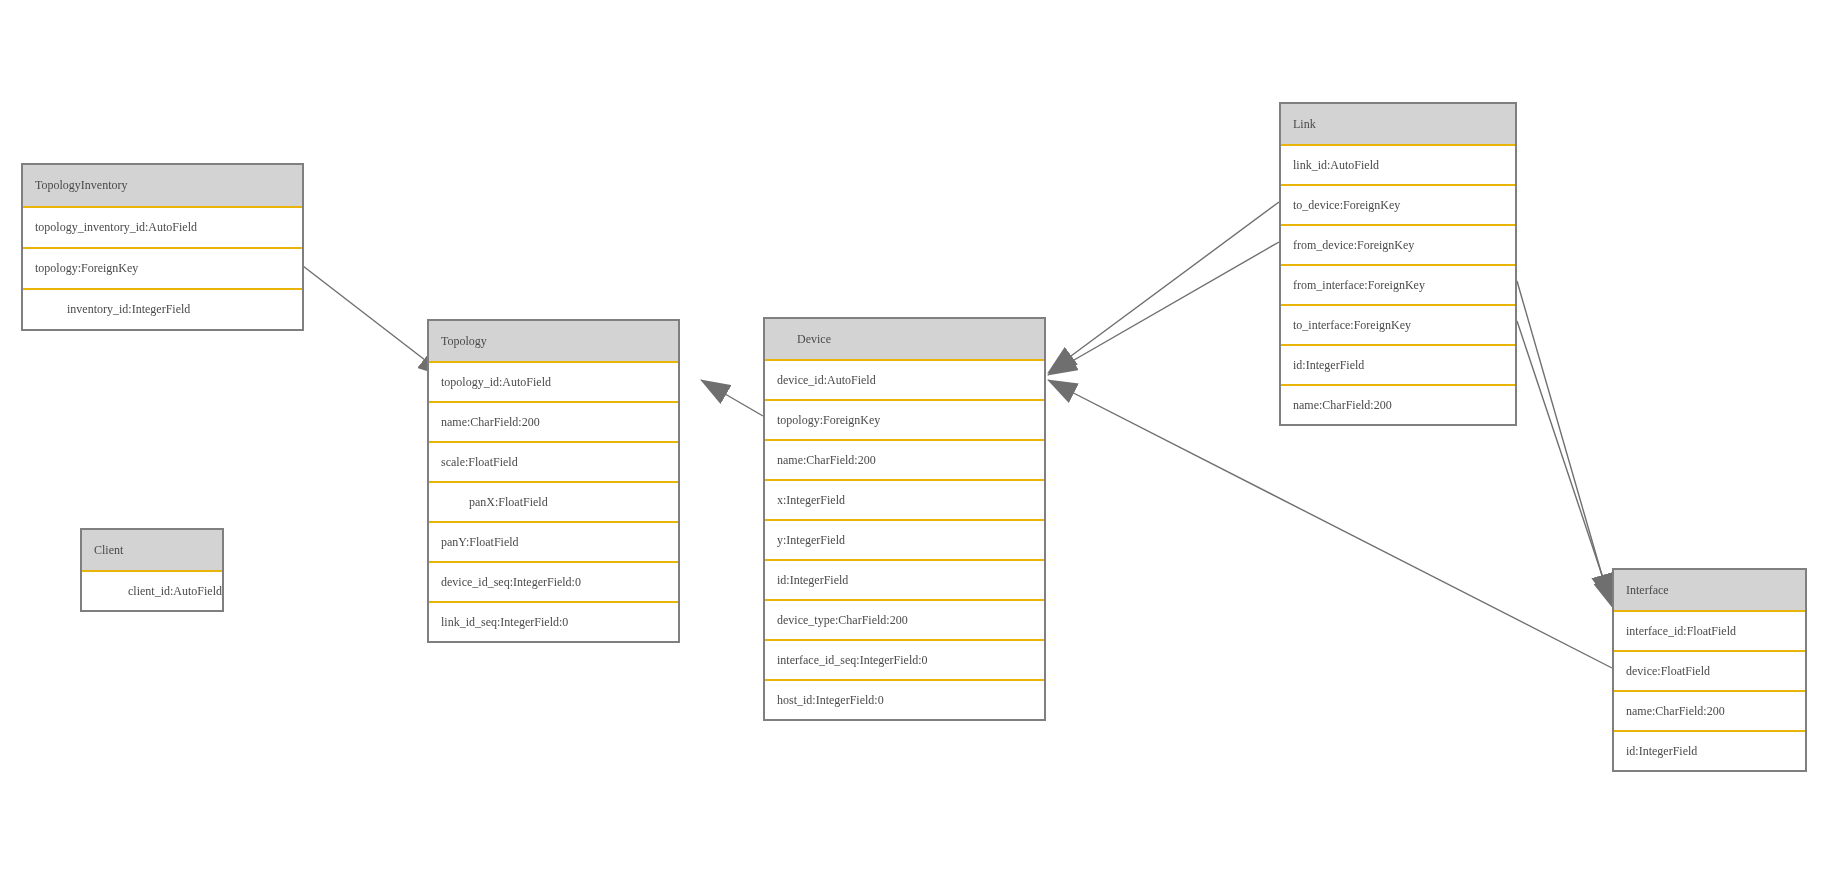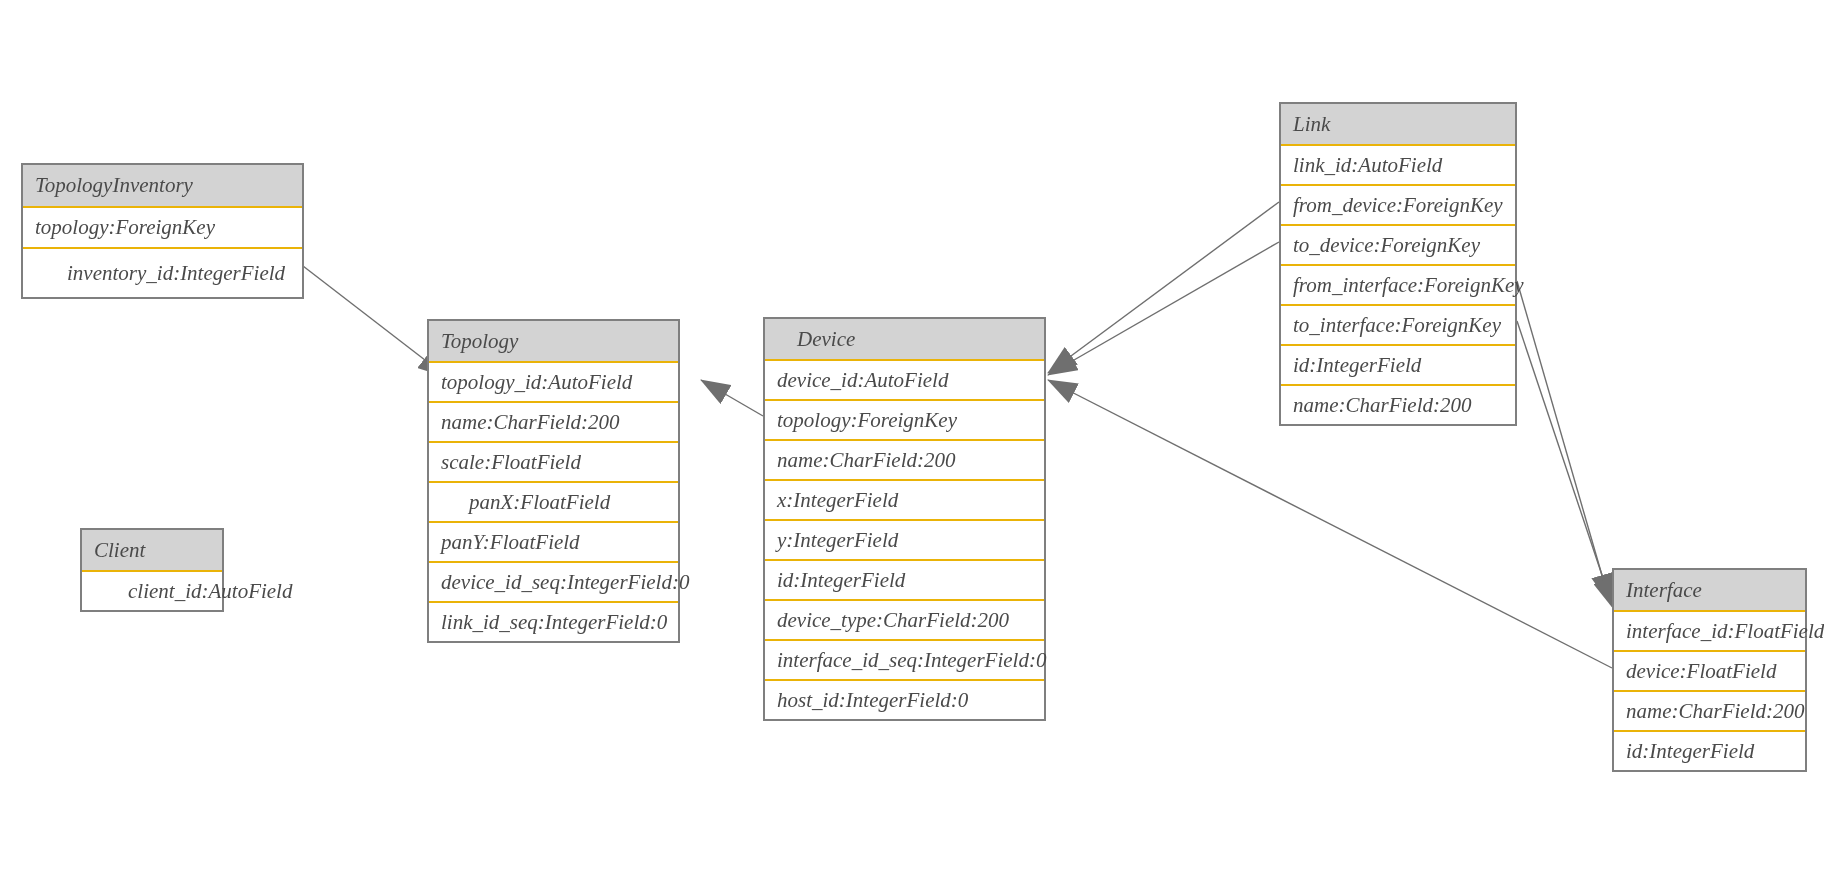--- a/index.html
+++ b/index.html
@@ -25,22 +25,21 @@
     top: 0;
     width: 1824px;
     height: 874px;
   }
   .tbl {
     position: absolute;
     box-sizing: border-box;
     border: 2px solid #7f7f7f;
     background: #ffffff;
     color: #4a4a4a;
-    font-size: 21px;
-    font-style: italic;
+    font-size: 12px;
   }
   .tbl-header {
     box-sizing: border-box;
     background: #d3d3d3;
     padding-left: 12px;
     display: flex;
     align-items: center;
   }
   .tbl-row {
     box-sizing: border-box;
@@ -65,22 +64,23 @@
       <line x1="303" y1="266" x2="447" y2="377" stroke="#6f6f6f" stroke-width="1.4" marker-end="url(#arrowhead)"></line>
       <line x1="763" y1="416" x2="701" y2="380" stroke="#6f6f6f" stroke-width="1.4" marker-end="url(#arrowhead)"></line>
       <line x1="1279" y1="202" x2="1048" y2="373" stroke="#6f6f6f" stroke-width="1.4" marker-end="url(#arrowhead)"></line>
       <line x1="1279" y1="242" x2="1048" y2="375" stroke="#6f6f6f" stroke-width="1.4" marker-end="url(#arrowhead)"></line>
       <line x1="1612" y1="668" x2="1048" y2="380" stroke="#6f6f6f" stroke-width="1.4" marker-end="url(#arrowhead)"></line>
       <line x1="1517" y1="281" x2="1610" y2="603" stroke="#6f6f6f" stroke-width="1.4" marker-end="url(#arrowhead)"></line>
       <line x1="1517" y1="321" x2="1613" y2="608" stroke="#6f6f6f" stroke-width="1.4" marker-end="url(#arrowhead)"></line>
     </svg>
     <div class="tbl" style="left: 21px; top: 163px; width: 283px;">
       <div class="tbl-header" style="height: 41px;">TopologyInventory</div>
+      <div class="tbl-row" style="height: 41px;">topology_inventory_id:AutoField</div>
       <div class="tbl-row" style="height: 41px;">topology:ForeignKey</div>
-      <div class="tbl-row" style="height: 50px; padding-left: 44px;">inventory_id:IntegerField</div>
+      <div class="tbl-row" style="height: 41px; padding-left: 44px;">inventory_id:IntegerField</div>
     </div>
     <div class="tbl" style="left: 80px; top: 528px; width: 144px;">
       <div class="tbl-header" style="height: 40px;">Client</div>
       <div class="tbl-row" style="height: 40px; padding-left: 46px;">client_id:AutoField</div>
     </div>
     <div class="tbl" style="left: 427px; top: 319px; width: 253px;">
       <div class="tbl-header" style="height: 40px;">Topology</div>
       <div class="tbl-row" style="height: 40px;">topology_id:AutoField</div>
       <div class="tbl-row" style="height: 40px;">name:CharField:200</div>
       <div class="tbl-row" style="height: 40px;">scale:FloatField</div>
@@ -97,22 +97,22 @@
       <div class="tbl-row" style="height: 40px;">x:IntegerField</div>
       <div class="tbl-row" style="height: 40px;">y:IntegerField</div>
       <div class="tbl-row" style="height: 40px;">id:IntegerField</div>
       <div class="tbl-row" style="height: 40px;">device_type:CharField:200</div>
       <div class="tbl-row" style="height: 40px;">interface_id_seq:IntegerField:0</div>
       <div class="tbl-row" style="height: 40px;">host_id:IntegerField:0</div>
     </div>
     <div class="tbl" style="left: 1279px; top: 102px; width: 238px;">
       <div class="tbl-header" style="height: 40px;">Link</div>
       <div class="tbl-row" style="height: 40px;">link_id:AutoField</div>
+      <div class="tbl-row" style="height: 40px;">to_device:ForeignKey</div>
       <div class="tbl-row" style="height: 40px;">from_device:ForeignKey</div>
-      <div class="tbl-row" style="height: 40px;">to_device:ForeignKey</div>
       <div class="tbl-row" style="height: 40px;">from_interface:ForeignKey</div>
       <div class="tbl-row" style="height: 40px;">to_interface:ForeignKey</div>
       <div class="tbl-row" style="height: 40px;">id:IntegerField</div>
       <div class="tbl-row" style="height: 40px;">name:CharField:200</div>
     </div>
     <div class="tbl" style="left: 1612px; top: 568px; width: 195px;">
       <div class="tbl-header" style="height: 40px;">Interface</div>
       <div class="tbl-row" style="height: 40px;">interface_id:FloatField</div>
       <div class="tbl-row" style="height: 40px;">device:FloatField</div>
       <div class="tbl-row" style="height: 40px;">name:CharField:200</div>

